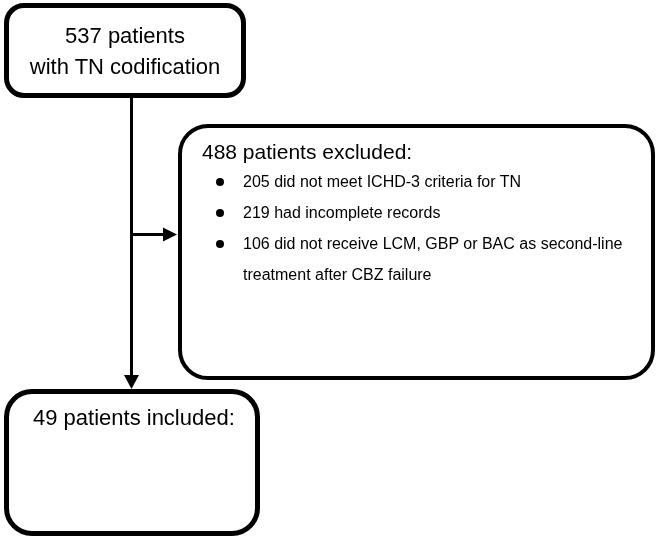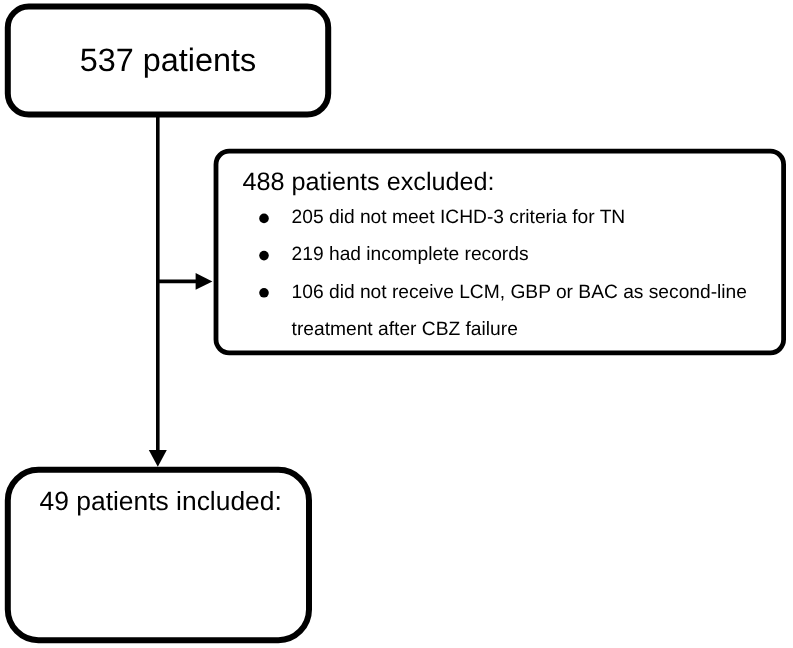--- a/index.html
+++ b/index.html
@@ -19,35 +19,35 @@
     pointer-events: none;
   }
   .box {
     position: absolute;
     box-sizing: border-box;
     border: 5px solid #000000;
     background: #ffffff;
   }
   .top-box {
     left: 4px; top: 3px;
-    width: 272px; height: 95px;
+    width: 242px; height: 95px;
     border-radius: 20px;
     display: flex;
     flex-direction: column;
     align-items: center;
     justify-content: center;
     text-align: center;
-    font-size: 27px;
+    font-size: 22px;
     line-height: 31px;
   }
   .excluded-box {
     left: 178px; top: 124px;
-    width: 477px; height: 172px;
+    width: 477px; height: 256px;
     border-width: 4px;
-    border-radius: 13px;
+    border-radius: 30px;
     padding: 10px 18px 0 20px;
   }
   .excluded-box .box-title {
     font-size: 21px;
     line-height: 28px;
   }
   .included-box {
     left: 4px; top: 389px;
     width: 256px; height: 147px;
     border-radius: 28px;
@@ -102,20 +102,21 @@
 
   <svg class="arrows" viewBox="0 0 661 540" xmlns="http://www.w3.org/2000/svg">
     <line x1="131.5" y1="97" x2="131.5" y2="377" stroke="#000000" stroke-width="3"></line>
     <polygon points="131.5,389 124,375 139,375" fill="#000000"></polygon>
     <line x1="130" y1="234.5" x2="165" y2="234.5" stroke="#000000" stroke-width="3"></line>
     <polygon points="177,234.5 163,227.5 163,241.5" fill="#000000"></polygon>
   </svg>
 
   <div class="box top-box">
     <div>537 patients</div>
+    <div>with TN codification</div>
   </div>
 
   <div class="box excluded-box">
     <div class="box-title">488 patients excluded:</div>
     <ul class="bullets excluded-list">
       <li>205 did not meet ICHD-3 criteria for TN</li>
       <li>219 had incomplete records</li>
       <li>106 did not receive LCM, GBP or BAC as second-line treatment after CBZ failure</li>
     </ul>
   </div>

